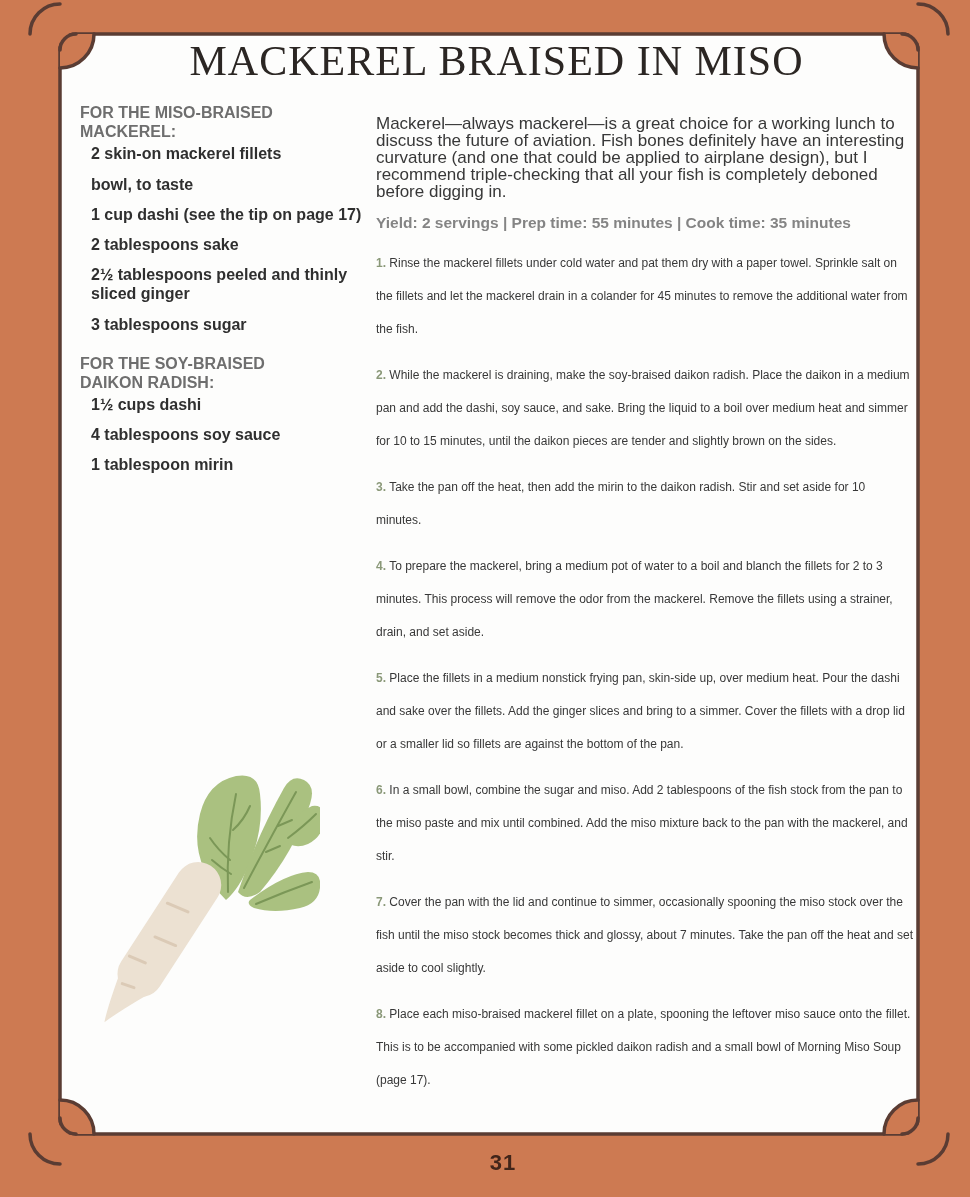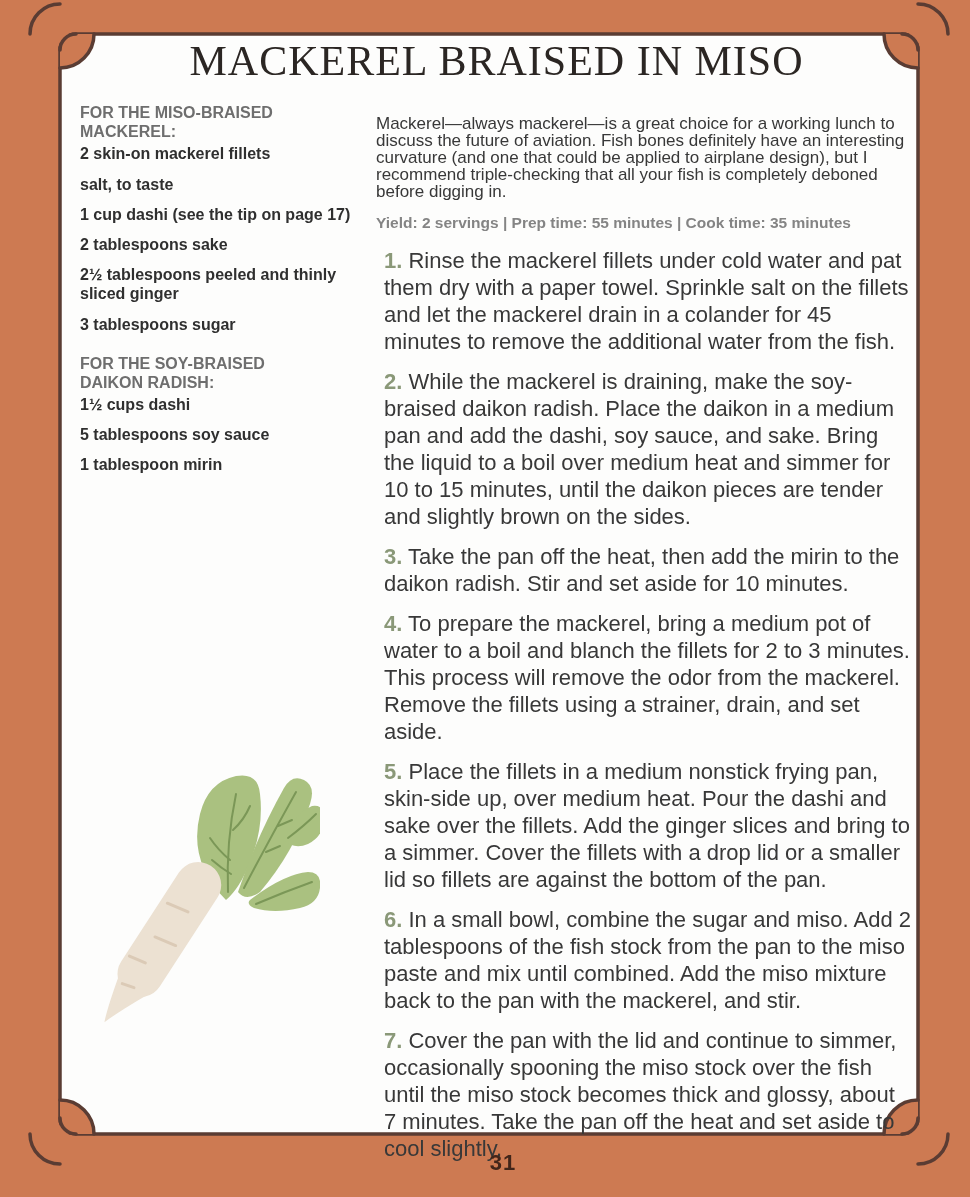--- a/index.html
+++ b/index.html
@@ -18,32 +18,32 @@
   .columns{display:flex;gap:12px;}
   .ingredients{width:284px;flex:none;}
   .ing-section{margin:0 0 20px 0;}
   .ing-heading{
     font-size:16px;font-weight:bold;color:#6e6e6e;
     line-height:1.2;margin:0 0 3px 0;max-width:252px;
   }
   .ing-list{list-style:none;margin:0;padding:0;}
   .ing-list li{
     font-size:16px;font-weight:bold;color:#2f2f2f;
-    line-height:1.2;margin:0 0 11px 0;
+    line-height:1.2;margin:0 0 11px 11px;
   }
   .method{flex:1;min-width:0;}
   .intro{
     font-size:17px;color:#383838;line-height:17px;margin:12px 0 13px 0;
   }
   .meta{
     font-size:15.5px;font-weight:bold;color:#848484;
     line-height:20px;margin:0 0 14px 0;white-space:nowrap;
   }
   .step{
-    font-size:22px;color:#383838;line-height:27px;margin:0 0 13px 8px;
+    font-size:12px;color:#383838;line-height:33px;margin:0 0 13px 0;
   }
   .step .stepnum{font-weight:bold;color:#8a9878;}
   .daikon{position:absolute;left:88px;top:742px;}
   .page-number{
     position:absolute;left:0;right:0;top:1150px;text-align:center;
     transform:translateX(18px);
     font-size:22px;font-weight:bold;color:#41251a;letter-spacing:1px;
   }
 </style>
 </head>
@@ -84,48 +84,49 @@
 
 <div class="page-content">
   <h1 class="title">MACKEREL BRAISED IN MISO</h1>
 
   <div class="columns">
     <aside class="ingredients">
       <section class="ing-section">
         <h2 class="ing-heading">FOR THE MISO-BRAISED MACKEREL:</h2>
         <ul class="ing-list">
           <li>2 skin-on mackerel fillets</li>
-          <li>salt, to taste</li>
+          <li>bowl, to taste</li>
           <li>1 cup dashi (see the tip on page 17)</li>
           <li>2 tablespoons sake</li>
           <li>2½ tablespoons peeled and thinly sliced ginger</li>
           <li>3 tablespoons sugar</li>
         </ul>
       </section>
       <section class="ing-section">
         <h2 class="ing-heading">FOR THE SOY-BRAISED DAIKON RADISH:</h2>
         <ul class="ing-list">
           <li>1½ cups dashi</li>
-          <li>5 tablespoons soy sauce</li>
+          <li>4 tablespoons soy sauce</li>
           <li>1 tablespoon mirin</li>
         </ul>
       </section>
     </aside>
 
     <main class="method">
       <p class="intro">Mackerel—always mackerel—is a great choice for a working lunch to discuss the future of aviation. Fish bones definitely have an interesting curvature (and one that could be applied to airplane design), but I recommend triple-checking that all your fish is completely deboned before digging in.</p>
       <p class="meta">Yield: 2 servings | Prep time: 55 minutes | Cook time: 35 minutes</p>
 
       <p class="step"><span class="stepnum">1.</span> <span>Rinse the mackerel fillets under cold water and pat them dry with a paper towel. Sprinkle salt on the fillets and let the mackerel drain in a colander for 45 minutes to remove the additional water from the fish.</span></p>
       <p class="step"><span class="stepnum">2.</span> <span>While the mackerel is draining, make the soy-braised daikon radish. Place the daikon in a medium pan and add the dashi, soy sauce, and sake. Bring the liquid to a boil over medium heat and simmer for 10 to 15 minutes, until the daikon pieces are tender and slightly brown on the sides.</span></p>
       <p class="step"><span class="stepnum">3.</span> <span>Take the pan off the heat, then add the mirin to the daikon radish. Stir and set aside for 10 minutes.</span></p>
       <p class="step"><span class="stepnum">4.</span> <span>To prepare the mackerel, bring a medium pot of water to a boil and blanch the fillets for 2 to 3 minutes. This process will remove the odor from the mackerel. Remove the fillets using a strainer, drain, and set aside.</span></p>
       <p class="step"><span class="stepnum">5.</span> <span>Place the fillets in a medium nonstick frying pan, skin-side up, over medium heat. Pour the dashi and sake over the fillets. Add the ginger slices and bring to a simmer. Cover the fillets with a drop lid or a smaller lid so fillets are against the bottom of the pan.</span></p>
       <p class="step"><span class="stepnum">6.</span> <span>In a small bowl, combine the sugar and miso. Add 2 tablespoons of the fish stock from the pan to the miso paste and mix until combined. Add the miso mixture back to the pan with the mackerel, and stir.</span></p>
       <p class="step"><span class="stepnum">7.</span> <span>Cover the pan with the lid and continue to simmer, occasionally spooning the miso stock over the fish until the miso stock becomes thick and glossy, about 7 minutes. Take the pan off the heat and set aside to cool slightly.</span></p>
+      <p class="step"><span class="stepnum">8.</span> <span>Place each miso-braised mackerel fillet on a plate, spooning the leftover miso sauce onto the fillet. This is to be accompanied with some pickled daikon radish and a small bowl of Morning Miso Soup (page 17).</span></p>
     </main>
   </div>
 </div>
 
 <svg class="daikon" width="232" height="292" viewBox="0 0 232 292">
 
   <g fill="#aac180" stroke="none">
     <path d="M138,158 Q100,120 112,72 Q120,40 148,34 Q170,30 172,52 Q176,86 162,120 Q152,146 138,158 Z"></path>
     <path d="M150,150 Q168,96 196,46 Q204,32 216,38 Q228,44 222,62 Q206,110 172,150 Q158,160 150,150 Z"></path>
     <path d="M162,158 Q196,132 220,130 Q234,130 232,146 Q230,162 212,166 Q186,172 166,166 Q158,162 162,158 Z"></path>

